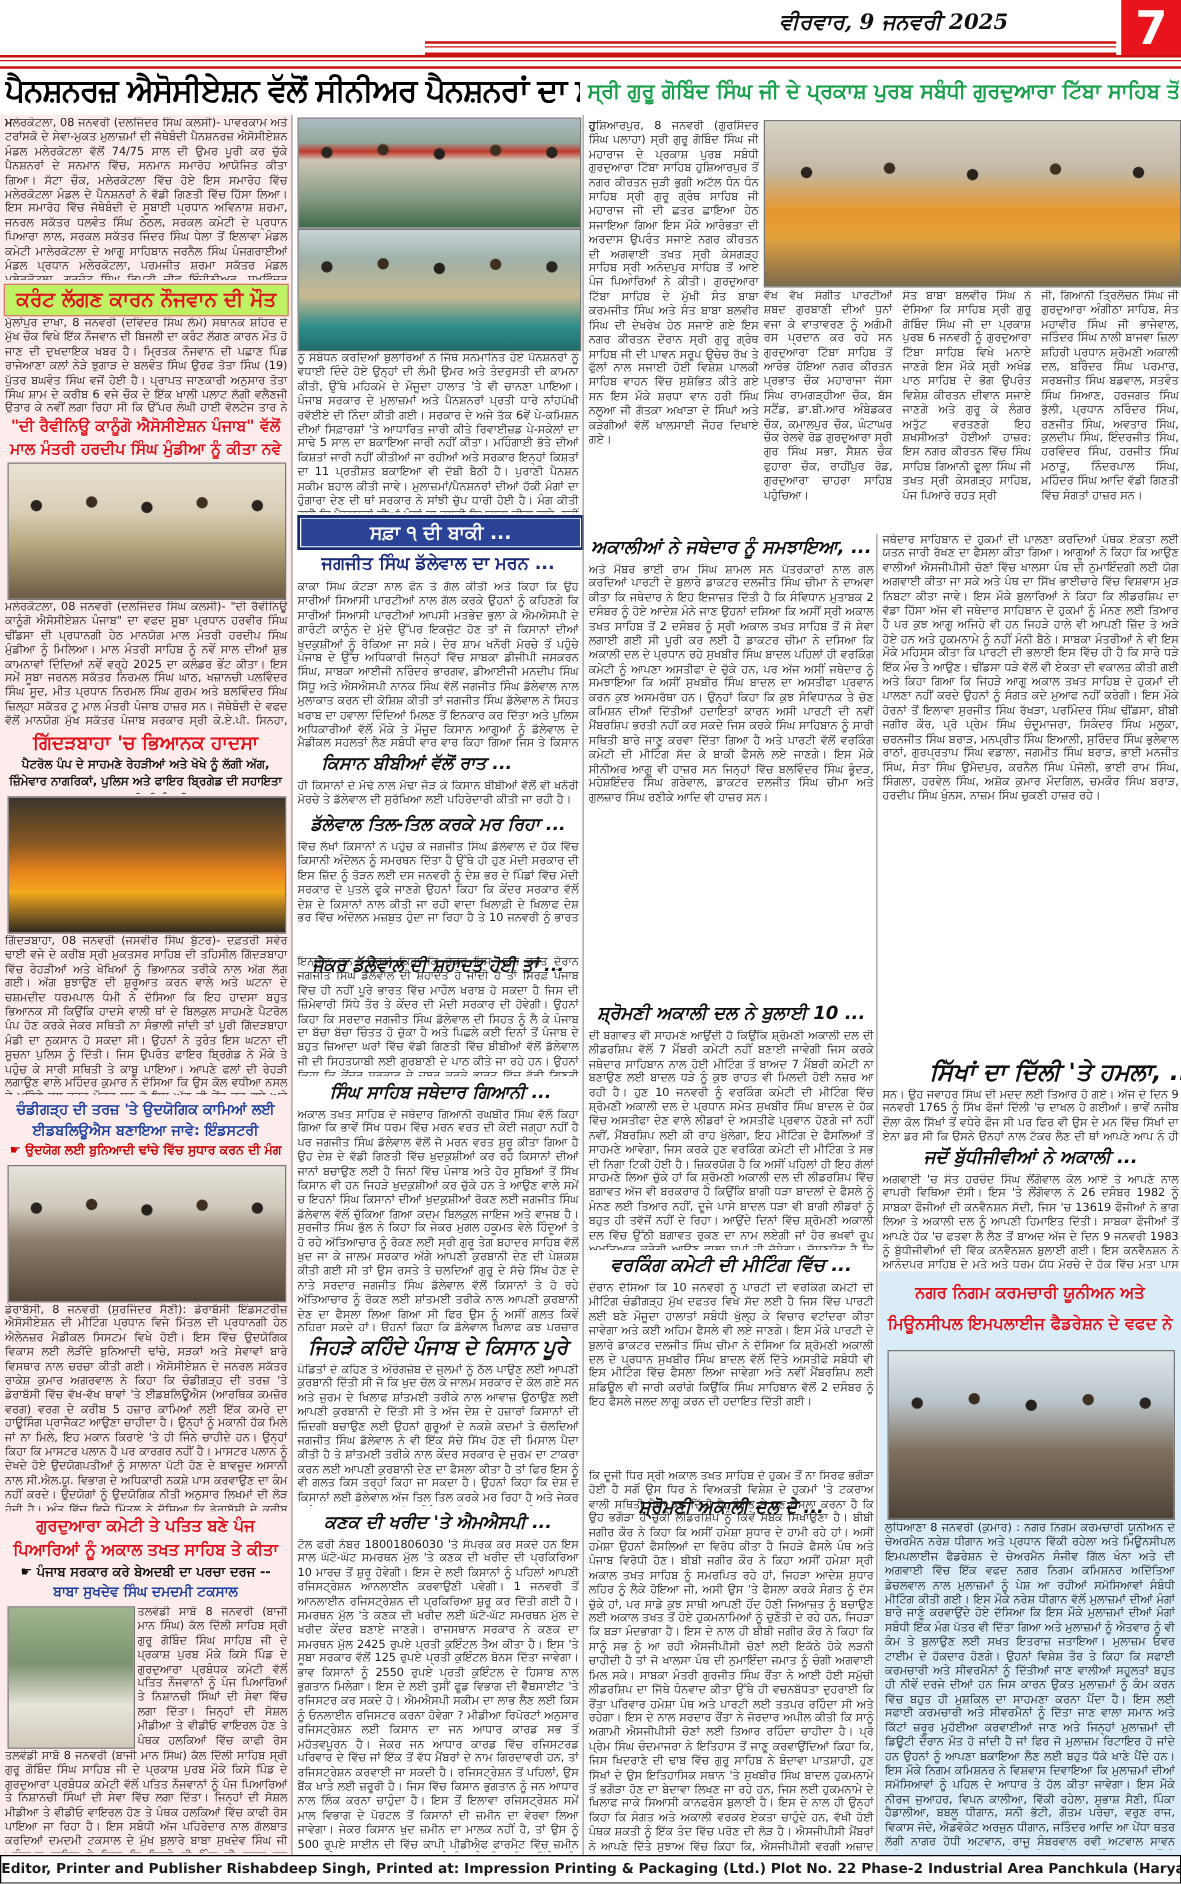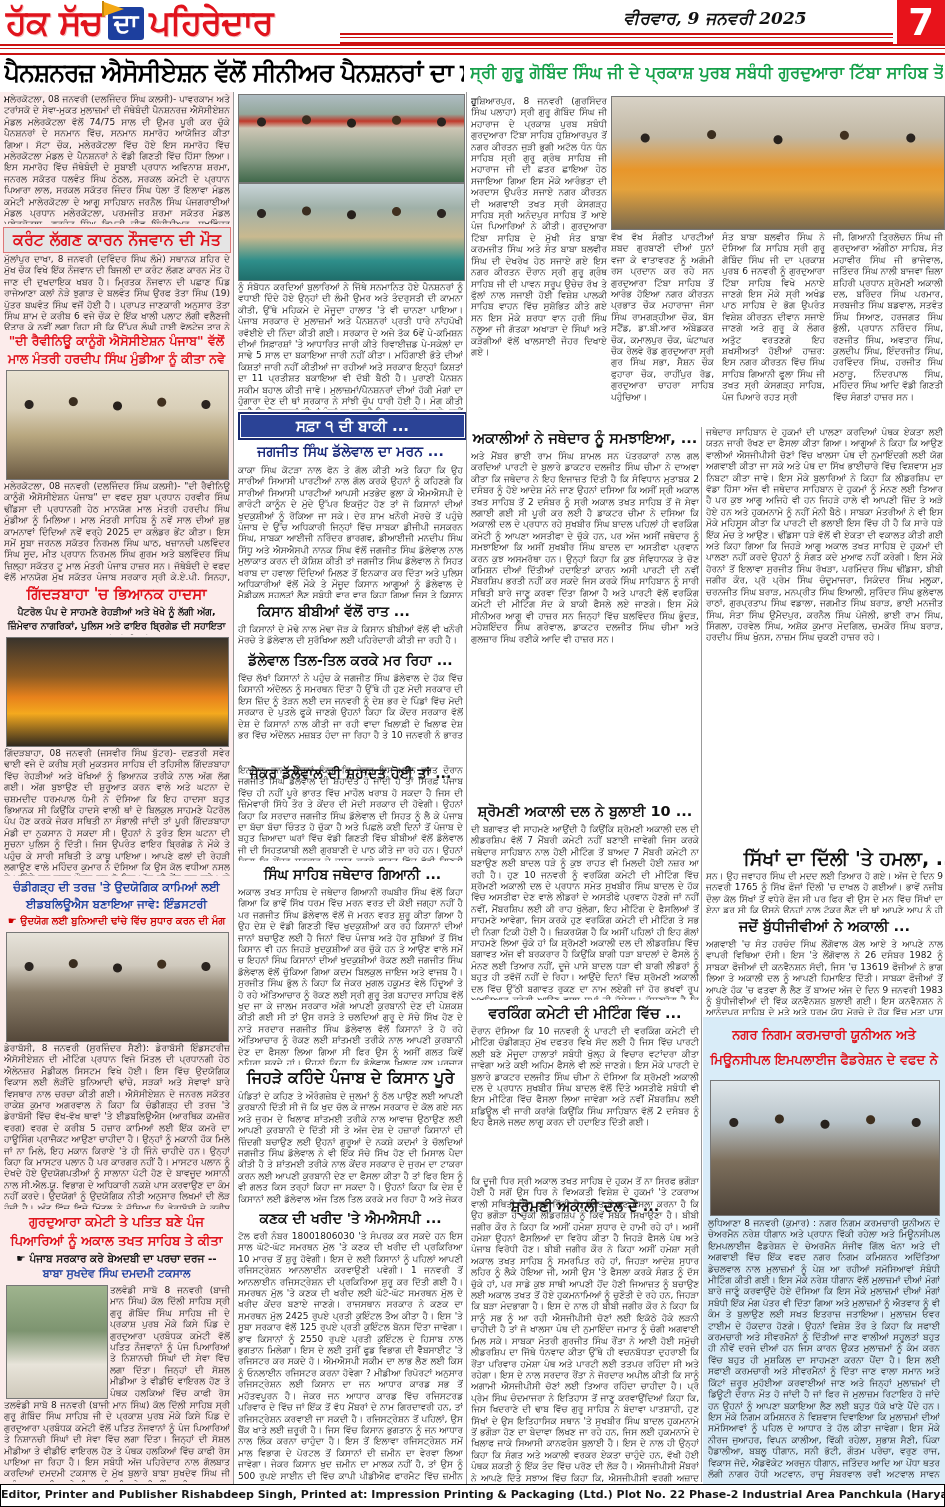--- a/index.html
+++ b/index.html
@@ -28,22 +28,22 @@
         line-height:40px;white-space:nowrap;overflow:hidden;letter-spacing:-1px;}
   .headline-right{left:470px;top:56px;width:473px;height:36px;font-size:16.5px;font-weight:bold;color:#16a04a;
         line-height:34px;white-space:nowrap;overflow:hidden;}
   
   .pinkbg{background:#fceceb;}
   .bt{font-size:9px;line-height:11.4px;text-align:justify;overflow:hidden;color:#1c1c1c;}
   .bt.first::first-letter{font-weight:bold;}
   .h-red{color:#e0131c;font-weight:bold;text-align:center;overflow:hidden;}
   .h-blue{color:#1d3f9e;font-weight:bold;text-align:center;overflow:hidden;}
   .h-navy{color:#1a2a7a;font-weight:bold;text-align:center;overflow:hidden;}
-  .h-black{color:#111;font-weight:bold;text-align:center;overflow:hidden;}
-  .pinkbox{background:#e5e5e5;border:1px solid #d77;}
+  .h-black{color:#111;font-weight:bold;text-align:center;overflow:hidden;font-style:italic;}
+  .pinkbox{background:#bef264;border:1px solid #d77;}
   .banner{background:#2b4396;color:#fff;font-weight:bold;text-align:center;border:2px solid #1a2a6e;box-shadow:0 0 0 1px #fff inset;}
   .bluebg{background:#d9ecf8;}
   .vline{width:1px;background:#999;}
   
   .ph{border:1px solid #777;overflow:hidden;}
   .ph-pens1{background:linear-gradient(180deg,#aebcc2 0%,#93a79b 22%,#c0392b 30%,#cdc6b4 38%,#8d9f8a 70%,#41694b 100%);}
   .ph-pens2{background:linear-gradient(180deg,#c8d4d8 0%,#9fb0a8 25%,#c9b98f 55%,#2e8e8a 80%,#1f6e6b 100%);}
   .ph-cal{background:linear-gradient(180deg,#e9e2d2 0%,#d9cfb8 35%,#b8a77f 60%,#6b5a43 100%);}
   .ph-fire{background:linear-gradient(180deg,#3a342c 0%,#8c5a22 35%,#e8821c 55%,#f4a91e 70%,#31291f 100%);}
   .ph-meet1{background:linear-gradient(180deg,#e7e3da 0%,#cfc9bd 30%,#8c7f6b 55%,#55483a 100%);}
@@ -60,29 +60,20 @@
      font-size:11px;font-weight:bold;text-align:center;line-height:20px;overflow:hidden;white-space:nowrap;}
   .subfinger{color:#c00;font-weight:bold;text-align:center;overflow:hidden;}
   .subblack{color:#111;font-weight:bold;text-align:center;overflow:hidden;}
   .subblue{color:#1d3f9e;font-weight:bold;text-align:center;overflow:hidden;}
 </style>
 </head>
 <body>
 
 <div id="page">
 
-  <div class="abs masthead">
-    <span class="mh-main">ਹੱਕ ਸੱਚ</span>
-    <span class="mh-da">ਦਾ</span>
-    <span class="mh-main">ਪਹਿਰੇਦਾਰ</span>
-    <span class="mh-flag">
-      <span class="pole"></span>
-      <span class="pennant"></span>
-    </span>
-  </div>
   <div class="abs paper-date">ਵੀਰਵਾਰ, 9 ਜਨਵਰੀ 2025</div>
   <div class="abs pageno">7</div>
   <div class="abs rule3 r1"></div>
   <div class="abs rule3 r2"></div>
 
   <div class="abs headline-left">ਪੈਨਸ਼ਨਰਜ਼ ਐਸੋਸੀਏਸ਼ਨ ਵੱਲੋਂ ਸੀਨੀਅਰ ਪੈਨਸ਼ਨਰਾਂ ਦਾ ਸਨਮਾਨ</div>
   <div class="abs headline-right">ਸ੍ਰੀ ਗੁਰੂ ਗੋਬਿੰਦ ਸਿੰਘ ਜੀ ਦੇ ਪ੍ਰਕਾਸ਼ ਪੁਰਬ ਸਬੰਧੀ ਗੁਰਦੁਆਰਾ ਟਿੱਬਾ ਸਾਹਿਬ ਤੋਂ ਸਜਾਏ ਅਲੌਕਿਕ ਨਗਰ ਕੀਰਤਨ</div>
 
   <div class="abs pinkbg" style="left:0;top:92px;width:233px;height:1392px;"></div>
 

